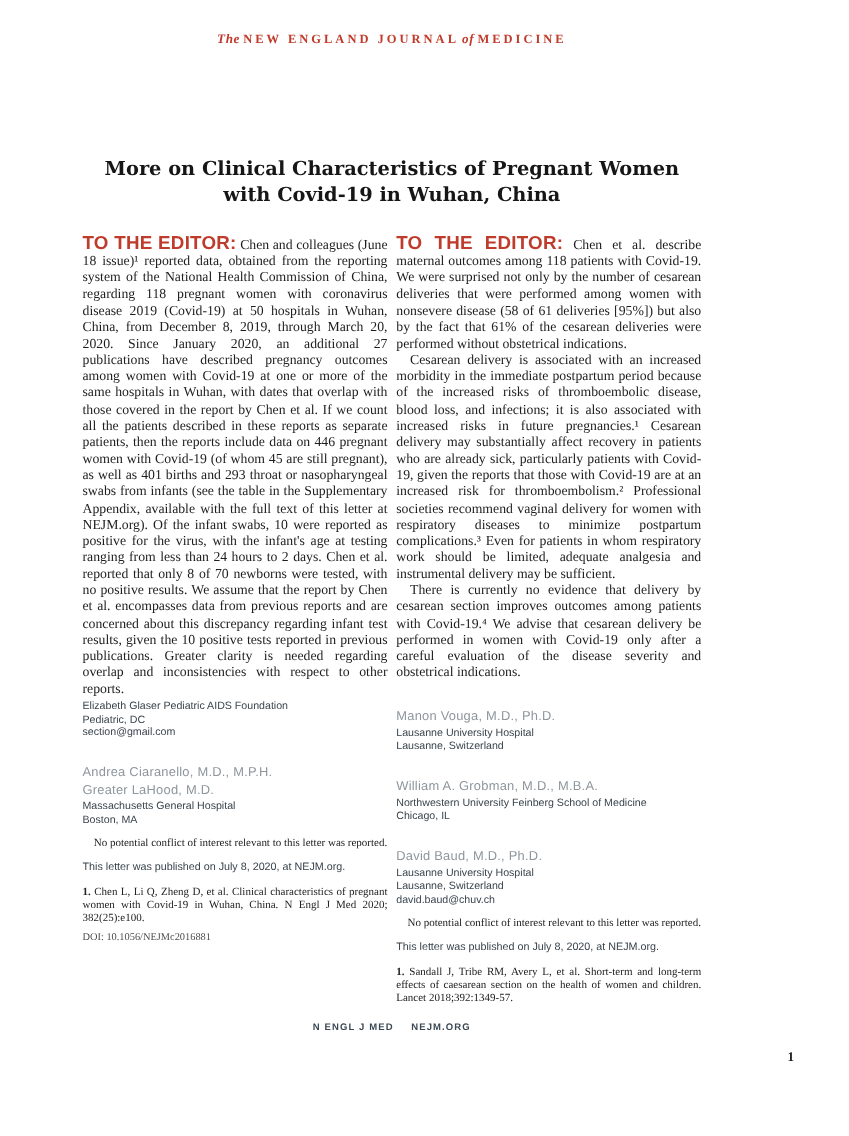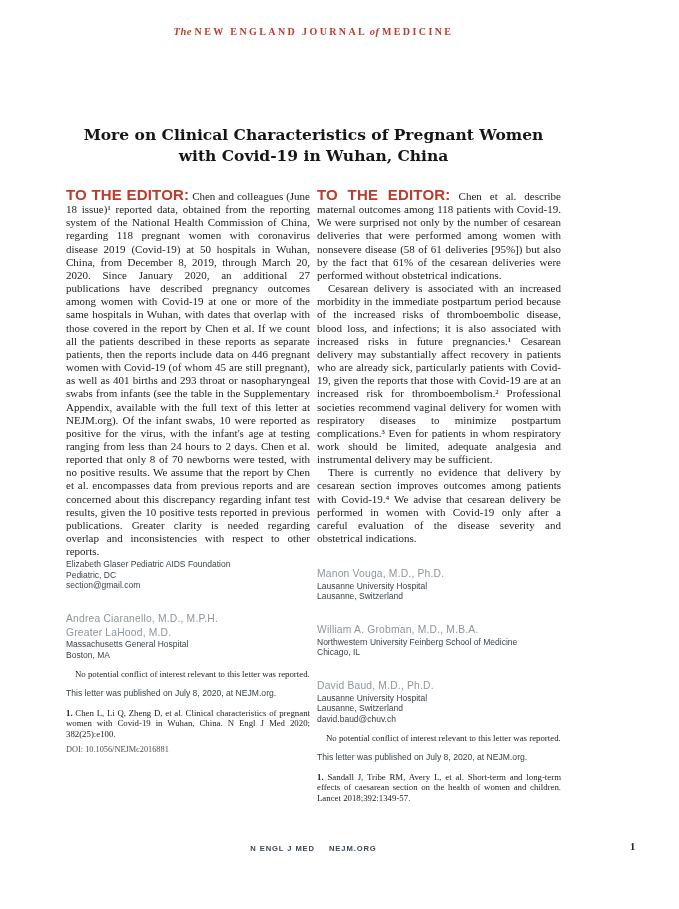--- a/index.html
+++ b/index.html
@@ -109,21 +109,21 @@
     font-size:8.8px;line-height:10.6px;
     text-align:justify;margin-top:9px;color:#222;
   }
   .refnum{font-weight:bold;}
   .doi{
     font-size:8.3px;line-height:10px;
     color:#4e4e4e;margin-top:5px;
   }
   
   .footer-center{
-    position:absolute;top:844px;left:66px;width:495px;
+    position:absolute;top:817px;left:66px;width:495px;
     text-align:center;
     font-family:"Liberation Sans",sans-serif;
     font-weight:bold;
     font-size:7.6px;letter-spacing:0.9px;
     color:#3a4854;
     white-space:nowrap;
   }
   .footer-center .site{margin-left:14px;}
   .page-num{
     position:absolute;top:841px;left:630px;

